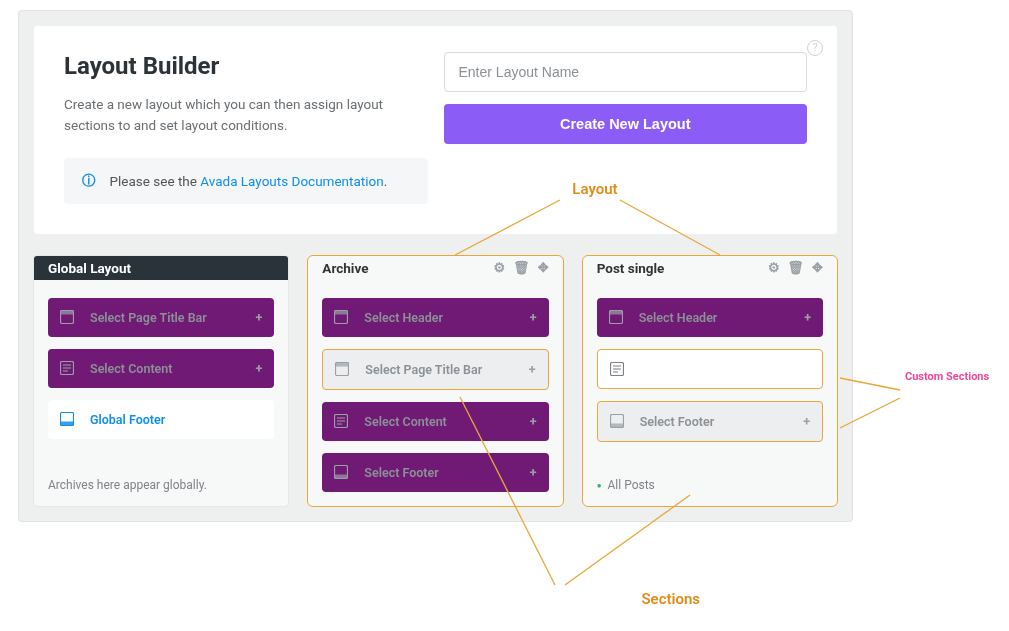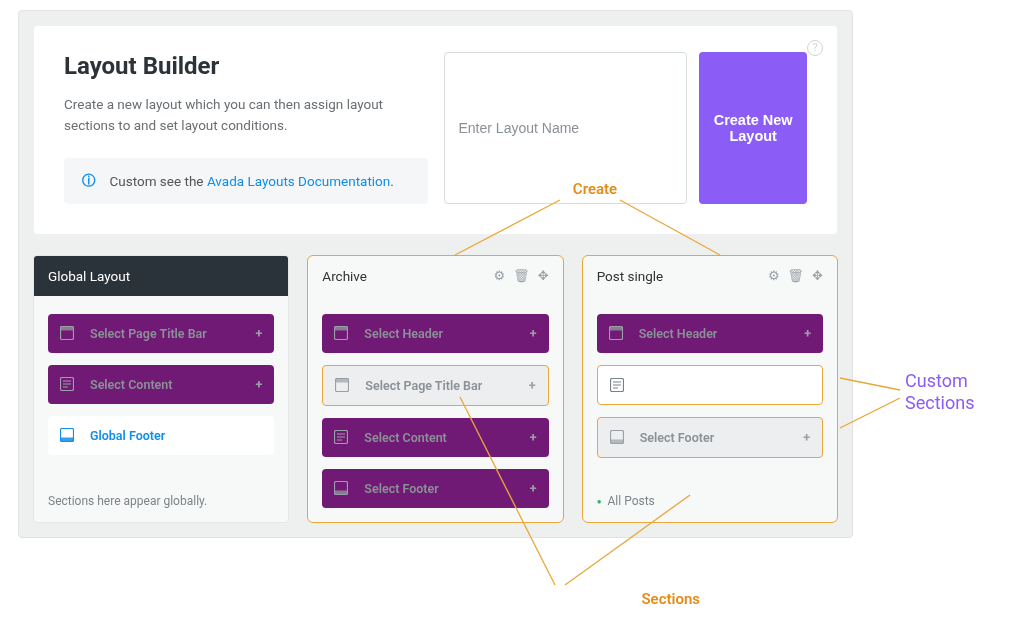--- a/index.html
+++ b/index.html
@@ -36,21 +36,21 @@
     color: #cfd4d7;
     font-size: 11px;
     line-height: 14px;
     text-align: center;
   }
   .card-top {
     display: flex;
     gap: 16px;
   }
   .card-left { flex: 1; }
-  .card-right { flex: 1; display: flex; flex-direction: row; gap: 12px; }
+  .card-right { flex: 1; display: flex; flex-direction: column; gap: 12px; }
   .title {
     font-size: 24px;
     font-weight: 700;
     color: #2c3338;
     margin-bottom: 14px;
   }
   .subtitle {
     font-size: 13.5px;
     color: #6a6f73;
     line-height: 1.55;
@@ -108,23 +108,23 @@
     text-align: right;
     color: #e38c17;
     font-weight: 600;
     font-size: 15px;
     pointer-events: none;
   }
   .anno-custom {
     position: absolute;
     left: 905px; top: 370px;
     width: 90px;
-    color: #8b5cf6;
-    font-weight: 400;
-    font-size: 18px;
+    color: #ec4899;
+    font-weight: 700;
+    font-size: 11px;
     line-height: 1.2;
     pointer-events: none;
   }
 
   
   .layouts-row {
     display: flex;
     gap: 18px;
     margin-top: 20px;
   }
@@ -135,25 +135,25 @@
     border-radius: 4px;
     overflow: hidden;
     display: flex;
     flex-direction: column;
   }
   .layout-col.highlighted {
     border: 1.5px solid #e9a738;
     border-radius: 6px;
   }
   .col-header {
-    padding: 12px 14px;
+    padding: 4px 14px;
     display: flex;
     align-items: center;
     font-size: 13.5px;
-    font-weight: 400;
+    font-weight: 700;
   }
   .col-header.dark {
     background: #2b333a;
     color: #fff;
   }
   .col-header .spacer { flex: 1; }
   .col-header .hdr-icon {
     color: #9aa1a6;
     margin-left: 8px;
     font-size: 13px;
@@ -236,21 +236,21 @@
 
   <div class="card">
     <div class="help-icon">?</div>
     <div class="card-top">
       <div class="card-left">
         <div class="title">Layout Builder</div>
         <div class="subtitle">Create a new layout which you can then assign layout sections to and set layout conditions.</div>
         <div class="notice">
           <span class="info-icon">ⓘ</span>
           <span>
-            <span>Custom see the </span><a href="#">Avada Layouts Documentation</a><span>.</span>
+            <span>Please see the </span><a href="#">Avada Layouts Documentation</a><span>.</span>
           </span>
         </div>
       </div>
       <div class="card-right">
         <input class="input" type="text" placeholder="Enter Layout Name" style="">
         <button class="btn-primary">Create New Layout</button>
       </div>
     </div>
   </div>
 
@@ -287,21 +287,21 @@
           <span class="icon-slot">
               <svg width="14" height="14" viewBox="0 0 14 14">
                 <rect x="0.5" y="0.5" width="13" height="13" rx="1.5" fill="none" stroke="#108ee9" stroke-width="1.2"></rect>
                 <rect x="0.5" y="9.5" width="13" height="4" fill="#108ee9" opacity="0.85"></rect>
               </svg>
             </span>
           <span class="txt">Global Footer</span>
 
         </div>
       </div>
-      <div class="col-footer">Sections here appear globally.</div>
+      <div class="col-footer">Archives here appear globally.</div>
     </div>
 
     <div class="layout-col highlighted">
       <div class="col-header">
         <span>Archive</span>
         <span class="spacer"></span>
         <span class="hdr-icon">⚙</span>
         <span class="hdr-icon">🗑</span>
         <span class="hdr-icon">✥</span>
       </div>
@@ -391,21 +391,21 @@
           <span class="txt">Select Footer</span>
           <span class="plus">+</span>
         </div>
       </div>
       <div class="col-footer green-dot">All Posts</div>
     </div>
 
   </div>
 </div>
 
-<div class="anno-layouts">Create</div>
+<div class="anno-layouts">Layout</div>
 <div class="anno-sections">Sections</div>
 <div class="anno-custom">Custom Sections</div>
 
 <svg class="overlay-svg">
 
   <polyline points="560,200 455,255"></polyline>
   <polyline points="620,200 720,255"></polyline>
 
   <polyline points="555,585 460,397"></polyline>
   <polyline points="565,585 690,495"></polyline>

